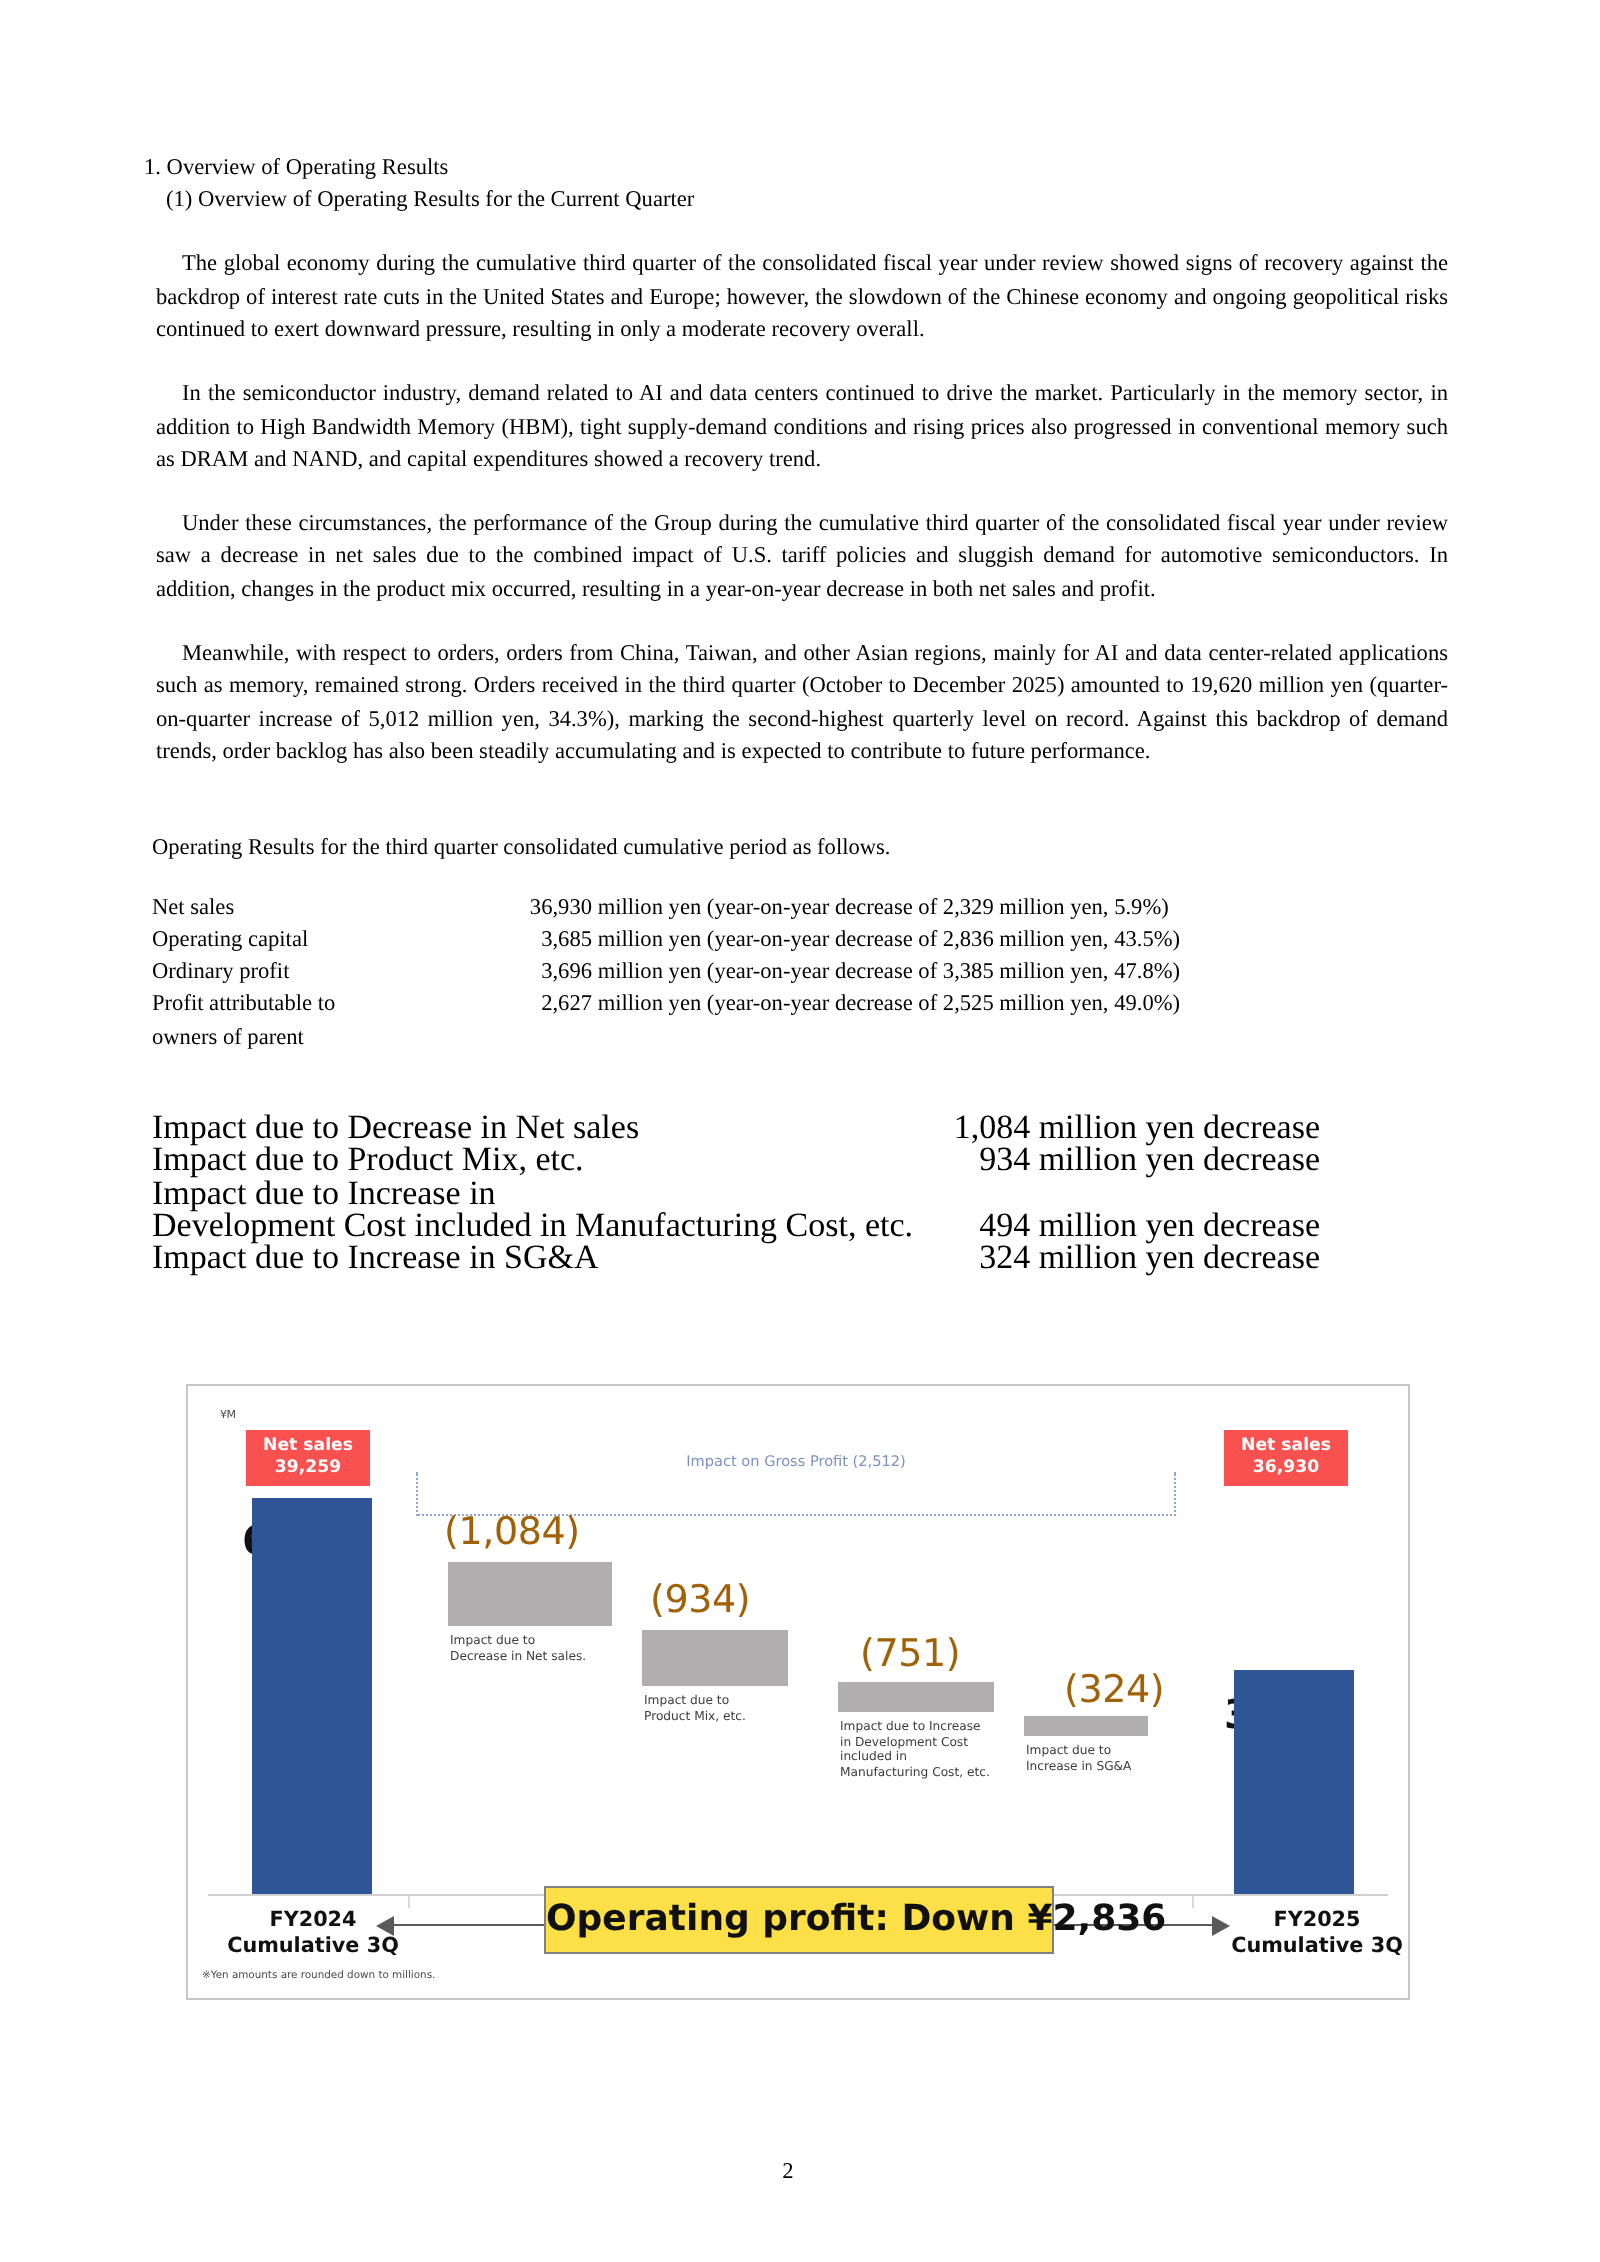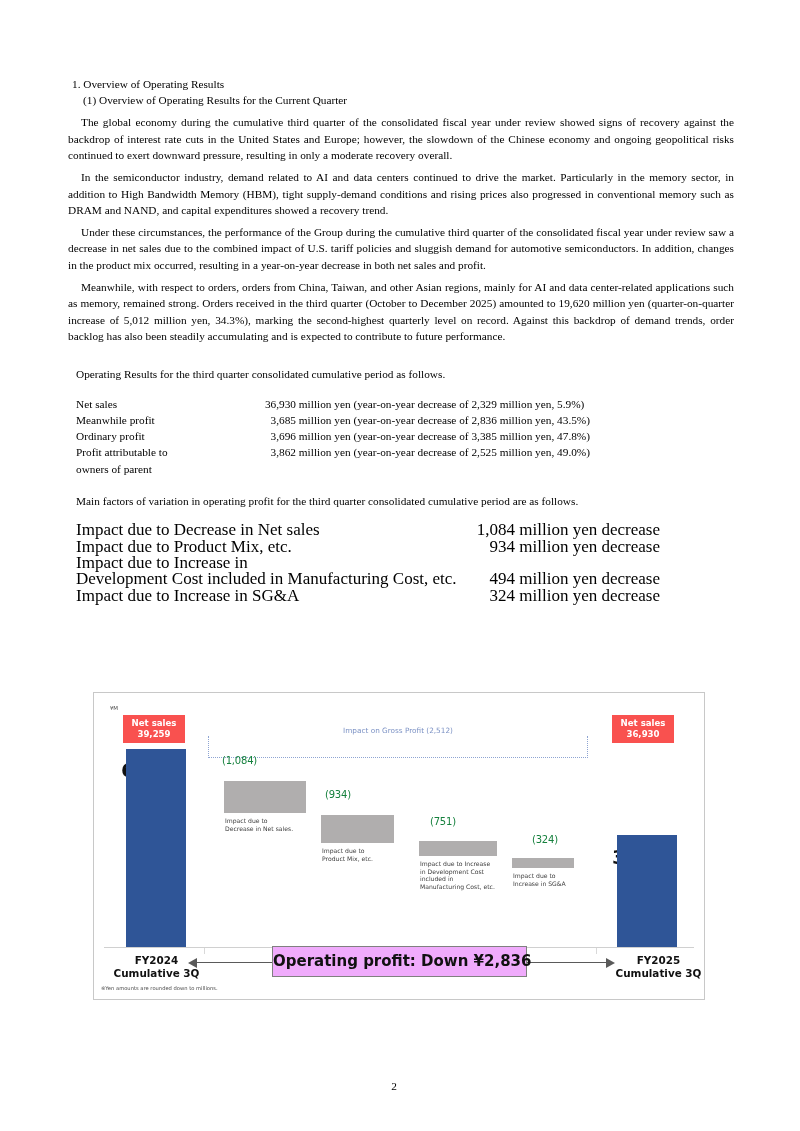--- a/index.html
+++ b/index.html
@@ -37,21 +37,21 @@
   }
   .heading-2 {
     font-size: 11.3px;
     line-height: 16.2px;
     margin: 0 0 0 21px;
     white-space: nowrap;
   }
   p.para {
     font-size: 11.3px;
     line-height: 16.3px;
-    margin: 6px;
+    margin: 16px;
     text-align: justify;
     text-justify: inter-word;
     text-indent: 13px;
     hyphens: none;
   }
   .spacer-13 { height: 13px; }
   .spacer-16 { height: 16px; }
 
   .lead-line {
     font-size: 11.3px;
@@ -151,22 +151,22 @@
 
   .gray-step { position: absolute; }
   .gray-step .gs-bar {
     position: absolute;
     left: 0;
     top: 0;
     background: #b0aeae;
   }
   .gray-step .gs-value {
     position: absolute;
-    font-size: 10px;
-    color: #15803d;
+    font-size: 19px;
+    color: #a16207;
     white-space: nowrap;
     letter-spacing: -0.2px;
   }
   .gray-step .gs-caption {
     position: absolute;
     font-size: 6.1px;
     line-height: 7.6px;
     color: #3d3d3d;
     white-space: pre-line;
   }
@@ -229,23 +229,23 @@
     color: #4a4a4a;
     white-space: nowrap;
   }
 
   .callout {
     position: absolute;
     left: 178px;
     bottom: 22px;
     width: 255px;
     border: 1.5px solid #808080;
-    background: #f0abfc;
+    background: #fde047;
     text-align: center;
-    font-size: 15px;
+    font-size: 18px;
     font-weight: bold;
     color: #111111;
     padding: 5px 0 6px 0;
     box-sizing: border-box;
     white-space: nowrap;
     z-index: 3;
   }
   .arrow-bar {
     position: absolute;
     bottom: 36px;
@@ -297,40 +297,39 @@
     <div class="lead-line">Operating Results for the third quarter consolidated cumulative period as follows.</div>
     <div class="spacer-13"></div>
 
     <table class="results-list">
       <tbody>
         <tr>
           <td class="label">Net sales</td>
           <td class="value"><span class="amt">36,930</span> <span>million yen (year-on-year decrease of 2,329 million yen, 5.9%)</span></td>
         </tr>
         <tr>
-          <td class="label">Meanwhile profit</td>
+          <td class="label">Operating capital</td>
           <td class="value"><span class="amt">3,685</span> <span>million yen (year-on-year decrease of 2,836 million yen, 43.5%)</span></td>
         </tr>
         <tr>
           <td class="label">Ordinary profit</td>
           <td class="value"><span class="amt">3,696</span> <span>million yen (year-on-year decrease of 3,385 million yen, 47.8%)</span></td>
         </tr>
         <tr>
           <td class="label">Profit attributable to</td>
-          <td class="value"><span class="amt">3,862</span> <span>million yen (year-on-year decrease of 2,525 million yen, 49.0%)</span></td>
+          <td class="value"><span class="amt">2,627</span> <span>million yen (year-on-year decrease of 2,525 million yen, 49.0%)</span></td>
         </tr>
         <tr>
           <td class="label">owners of parent</td>
           <td class="value"></td>
         </tr>
       </tbody>
     </table>
 
     <div class="spacer-16"></div>
-    <div class="lead-line">Main factors of variation in operating profit for the third quarter consolidated cumulative period are as follows.</div>
     <div class="spacer-13"></div>
 
     <table class="factors-list">
       <tbody>
         <tr>
           <td class="f-label">Impact due to Decrease in Net sales</td>
           <td class="f-value">1,084 million yen decrease</td>
         </tr>
         <tr>
           <td class="f-label">Impact due to Product Mix, etc.</td>

